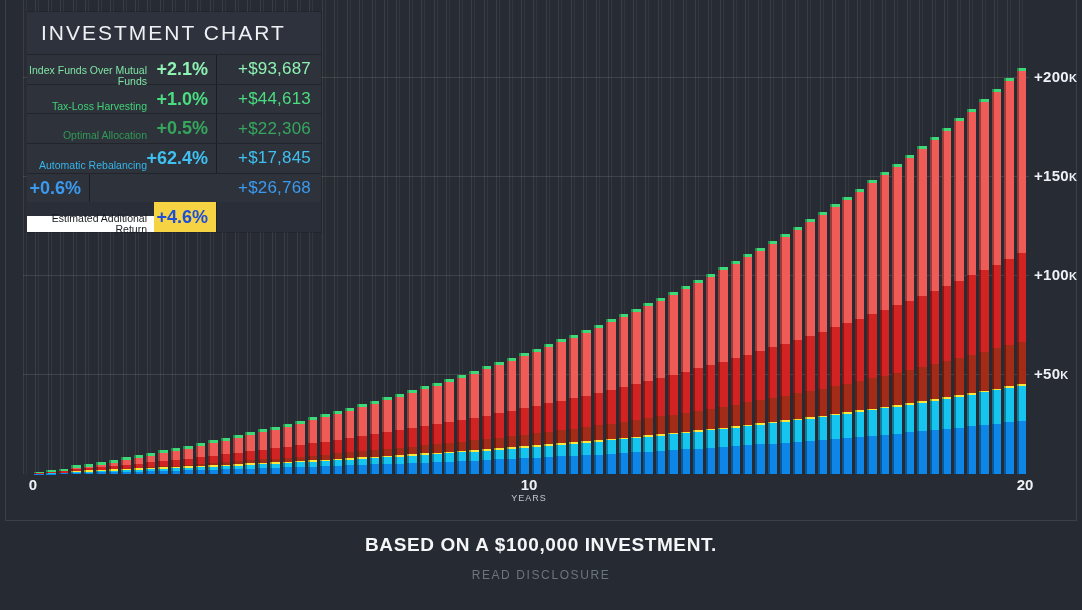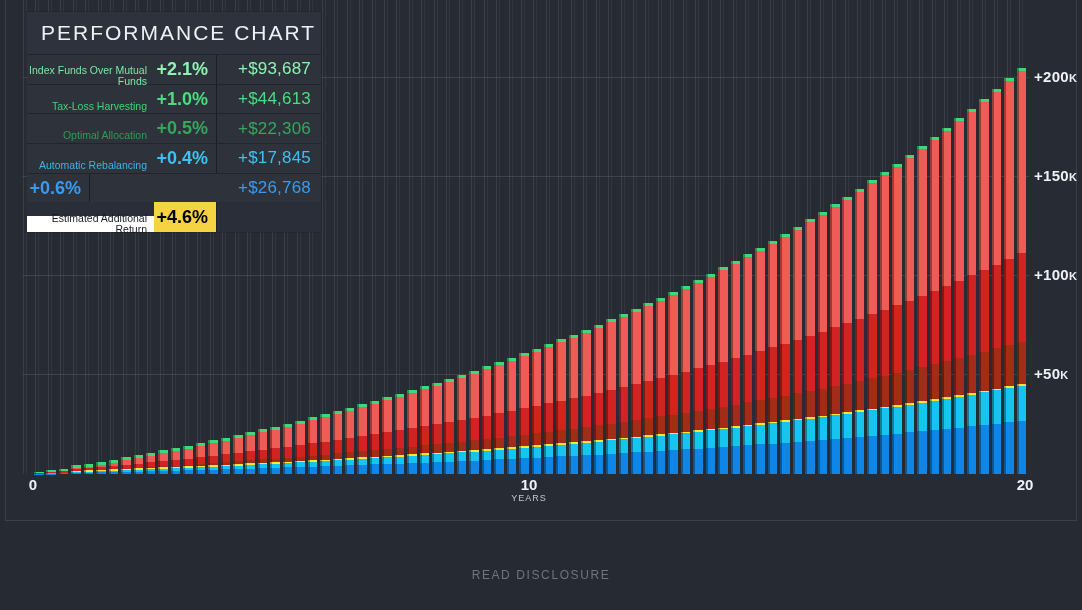--- a/index.html
+++ b/index.html
@@ -815,21 +815,21 @@
         <div class="xlabel" style="left: 523px;">
           <div>10</div>
           <div class="xsub">YEARS</div>
         </div>
         <div class="xlabel" style="left: 1019px;">
           <div>20</div>
         </div>
       </div>
 
     <div class="legend">
-      <div class="legend-title">PERFORMANCE CHART</div>
+      <div class="legend-title">INVESTMENT CHART</div>
       <div id="legendRows">
           <div class="legend-row">
             <div class="cell cell-label" style="color: rgb(127, 230, 166);">Index Funds Over Mutual Funds</div>
             <div class="cell cell-pct" style="color: rgb(141, 242, 178);">+2.1%</div>
             <div class="col-div"></div>
             <div class="cell cell-amt" style="color: rgb(141, 242, 178);">+$93,687</div>
           </div>
           <div class="legend-row">
             <div class="cell cell-label" style="color: rgb(65, 209, 119);">Tax-Loss Harvesting</div>
             <div class="cell cell-pct" style="color: rgb(74, 220, 128);">+1.0%</div>
@@ -837,32 +837,33 @@
             <div class="cell cell-amt" style="color: rgb(74, 220, 128);">+$44,613</div>
           </div>
           <div class="legend-row">
             <div class="cell cell-label" style="color: rgb(47, 154, 85);">Optimal Allocation</div>
             <div class="cell cell-pct" style="color: rgb(53, 167, 93);">+0.5%</div>
             <div class="col-div"></div>
             <div class="cell cell-amt" style="color: rgb(53, 167, 93);">+$22,306</div>
           </div>
           <div class="legend-row">
             <div class="cell cell-label" style="color: rgb(54, 182, 233);">Automatic Rebalancing</div>
-            <div class="cell cell-pct" style="color: rgb(63, 192, 240);">+0.4%</div>
+            <div class="cell cell-pct" style="color: rgb(63, 192, 240);">+62.4%</div>
             <div class="col-div"></div>
             <div class="cell cell-amt" style="color: rgb(63, 192, 240);">+$17,845</div>
           </div>
           <div class="legend-row">
             <div class="cell cell-pct" style="color: rgb(58, 154, 240);">+0.6%</div>
             <div class="col-div"></div>
             <div class="cell cell-amt" style="color: rgb(58, 154, 240);">+$26,768</div>
           </div>
           <div class="legend-row highlight">
             <div class="cell cell-label" style="color: rgb(23, 26, 31);">Estimated Additional Return</div>
-            <div class="cell cell-pct" style="color: #000000;">+4.6%</div>
+            <div class="cell cell-pct" style="color: #1d4ed8;">+4.6%</div>
             <div class="col-div"></div>
           </div>
         </div>
     </div>
   </div>
 
+  <div class="caption">BASED ON A $100,000 INVESTMENT.</div>
   <div class="disclosure">READ DISCLOSURE</div>
 </div>
 
 </body></html>

